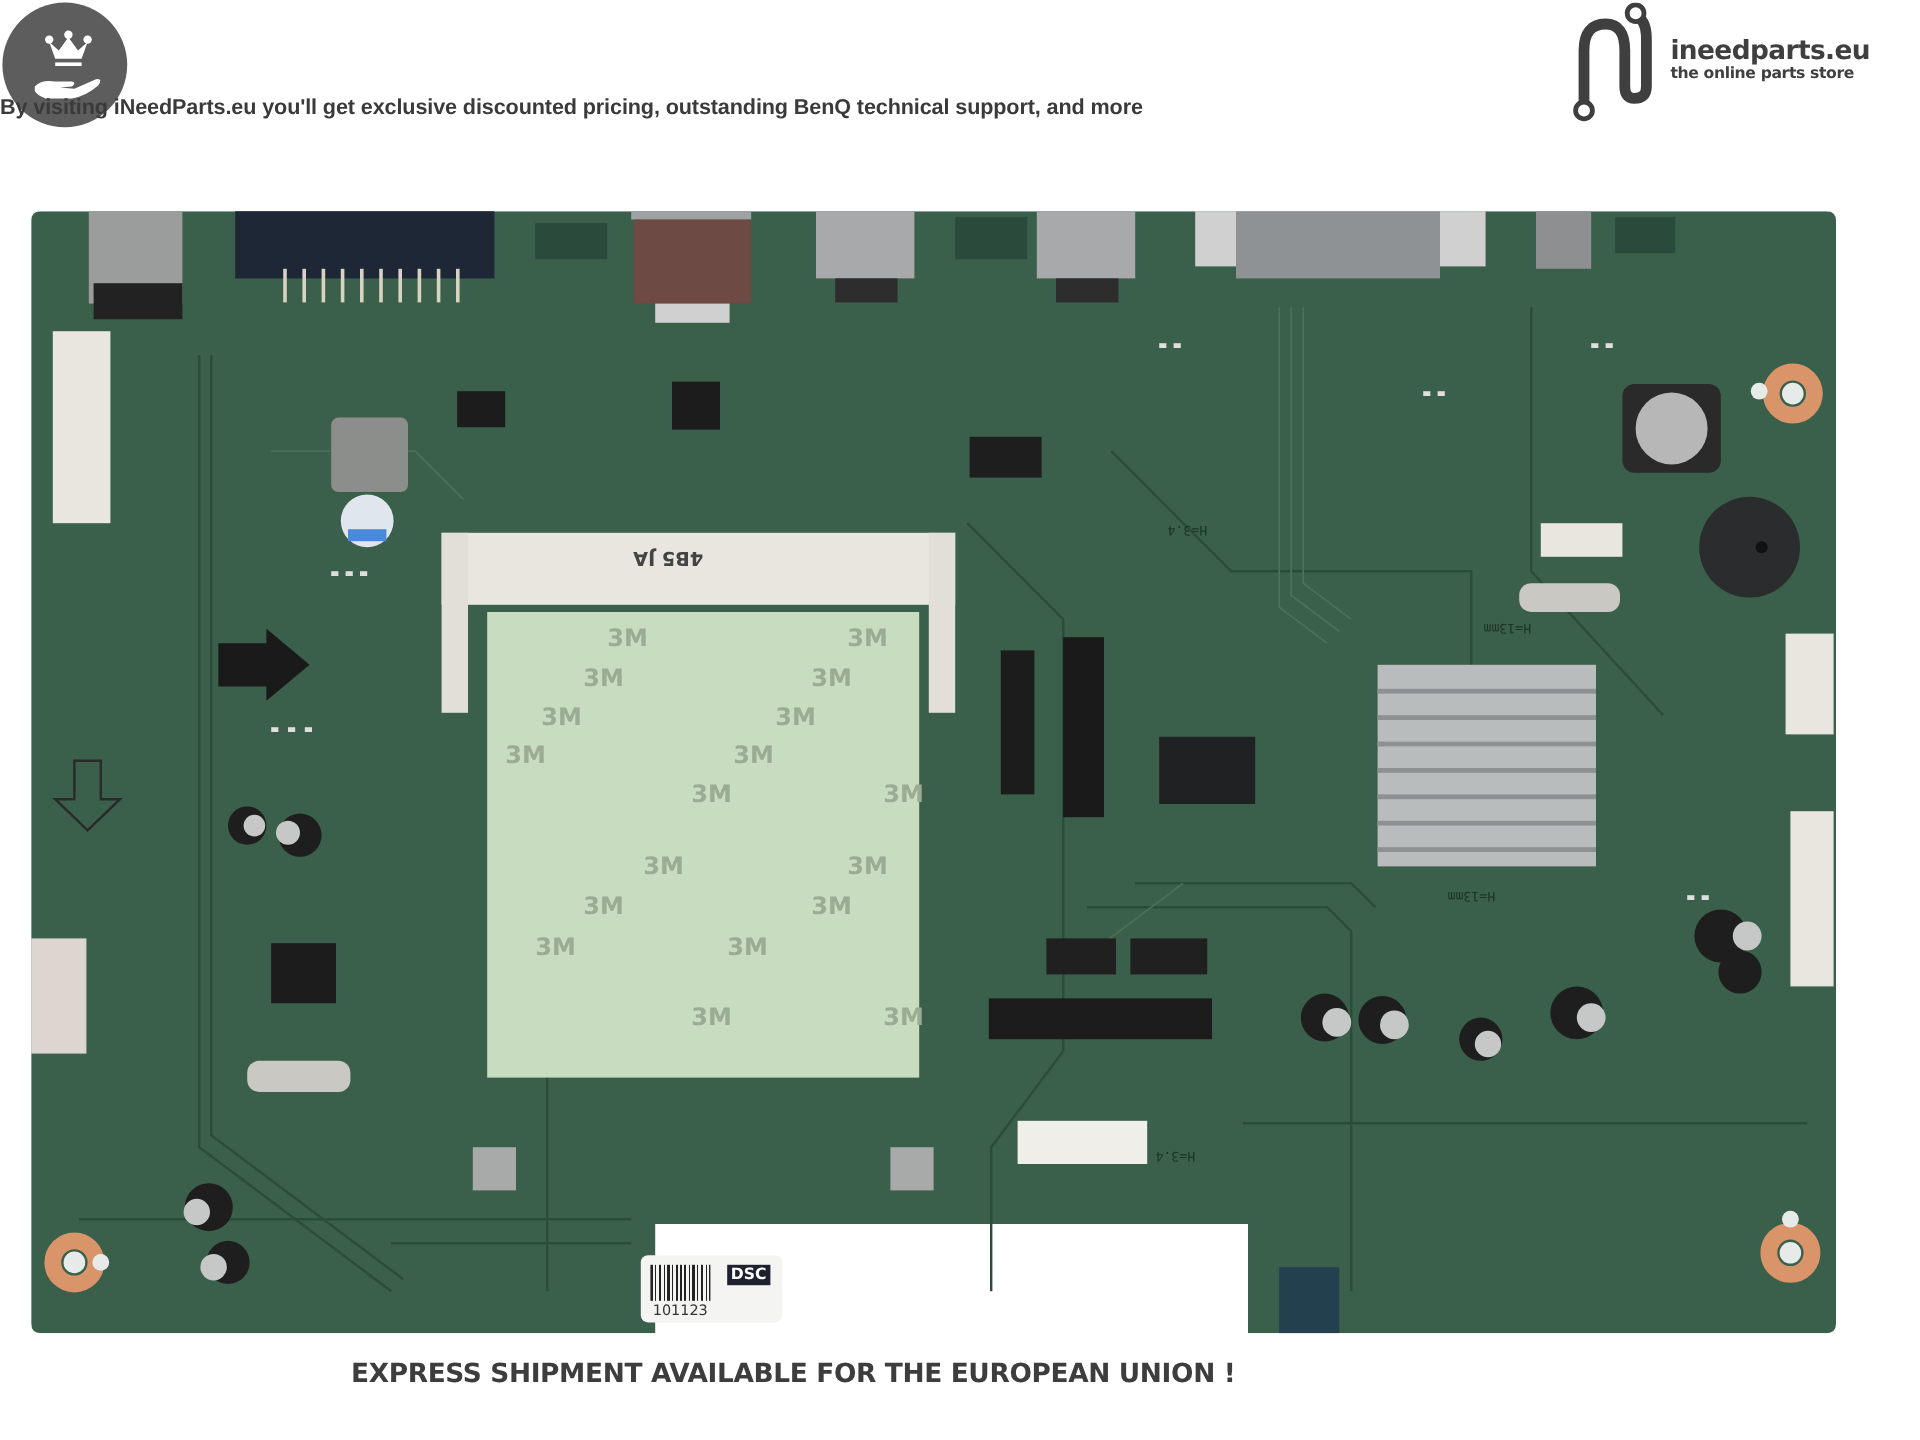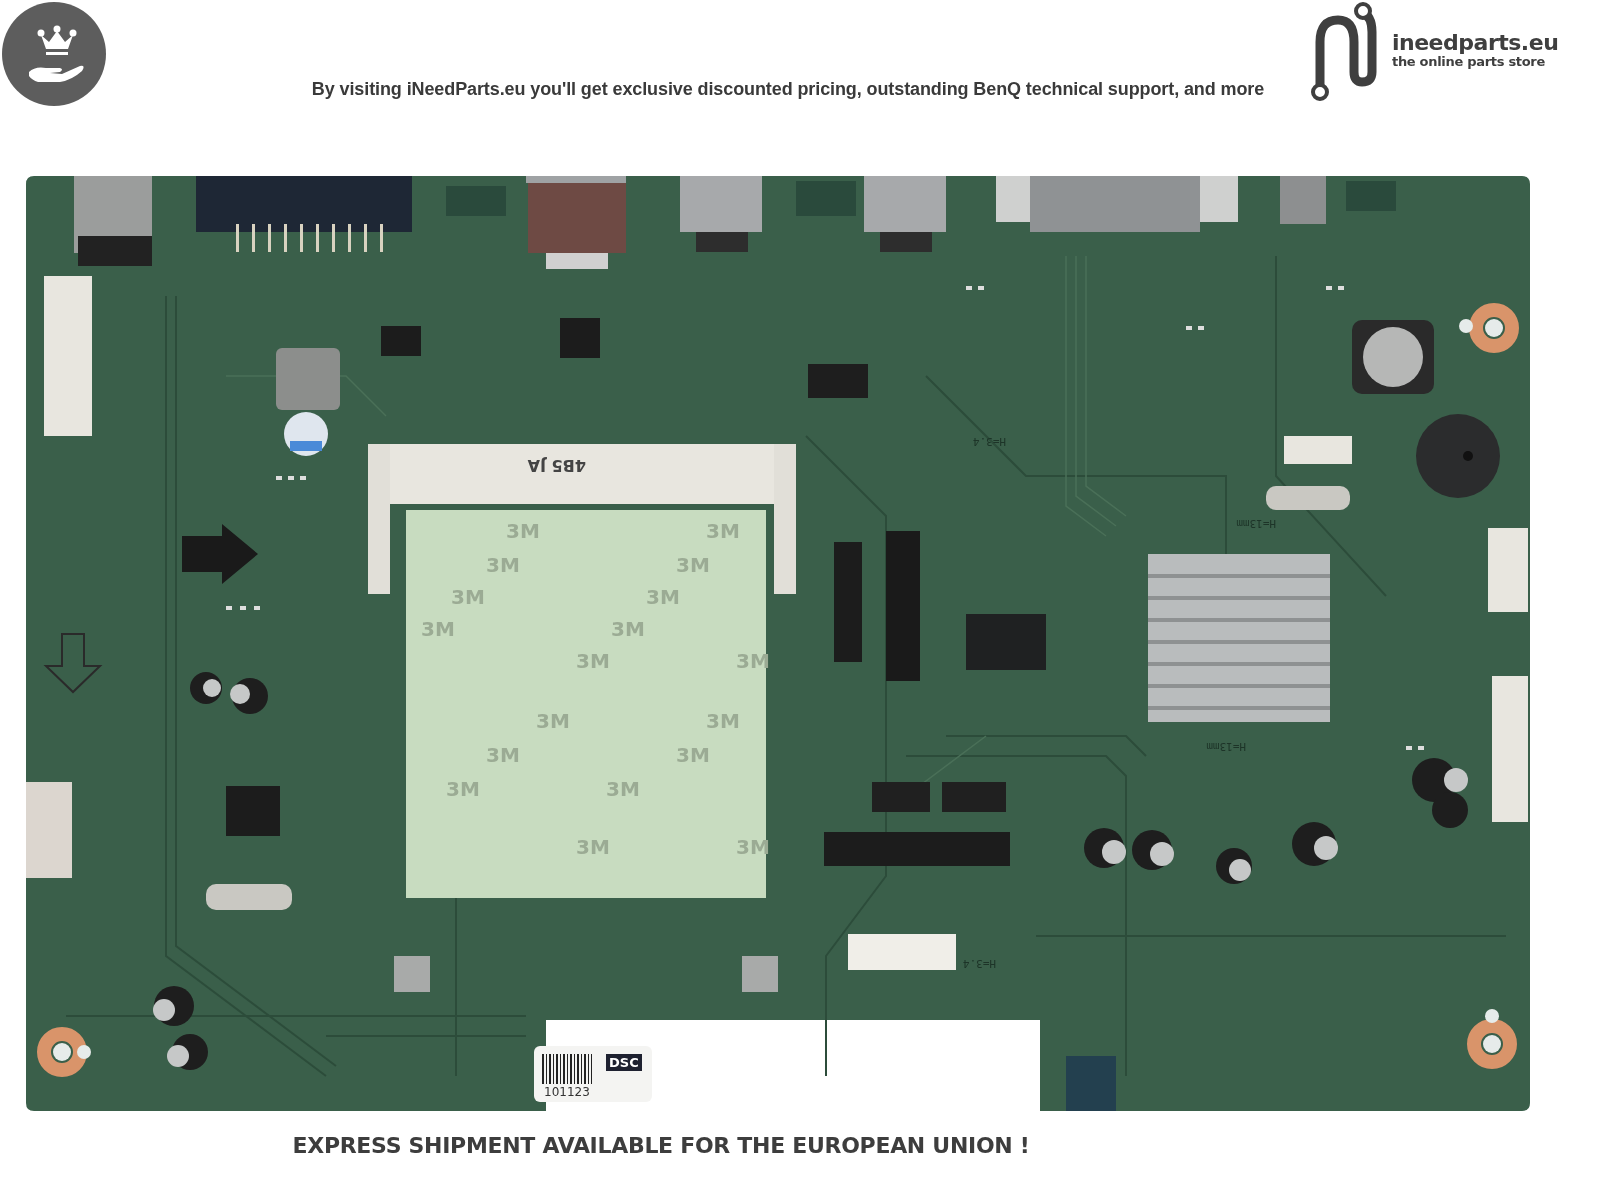--- a/index.html
+++ b/index.html
@@ -1,21 +1,21 @@
 <!DOCTYPE html>
 <html><head>
 <meta charset="utf-8">
 <style>
   html, body { margin:0; padding:0; }
   body { width:1600px; height:1200px; background:#ffffff; position:relative; overflow:hidden; font-family:"DejaVu Sans", sans-serif; }
   .abs { position:absolute; }
 
   
   .badge { left:2px; top:2px; width:104px; height:104px; border-radius:50%; background:#5d5d5d; }
-  .tagline { left:0; top:79px; width:1576px; text-align:center; font-family:"Liberation Sans", sans-serif; font-weight:bold; font-size:18px; color:#3a3a3a; letter-spacing:-0.1px; }
+  .tagline { left:0; top:79px; width:1576px; text-align:left; font-family:"Liberation Sans", sans-serif; font-weight:bold; font-size:18px; color:#3a3a3a; letter-spacing:-0.1px; }
   .logo { left:1310px; top:2px; width:290px; height:100px; }
   .logo-name { left:1392px; top:30px; font-family:"DejaVu Sans", sans-serif; font-weight:bold; font-size:22px; color:#3f3f3f; letter-spacing:-0.5px; }
   .logo-sub { left:1392px; top:54px; font-family:"DejaVu Sans", sans-serif; font-weight:bold; font-size:13px; color:#3f3f3f; letter-spacing:-0.3px; }
   .footer { left:0; top:1133px; width:1322px; text-align:center; font-family:"DejaVu Sans", sans-serif; font-weight:bold; font-size:22px; color:#3d3d3d; letter-spacing:-0.3px; }
 
   
   .board { left:26px; top:176px; width:1504px; height:935px; }
   .pcb-shape { fill:#3a5f4a; }
   .trace { stroke:#2c4c3a; stroke-width:2; fill:none; }
   .trace-lite { stroke:#4a7058; stroke-width:1.5; fill:none; }

